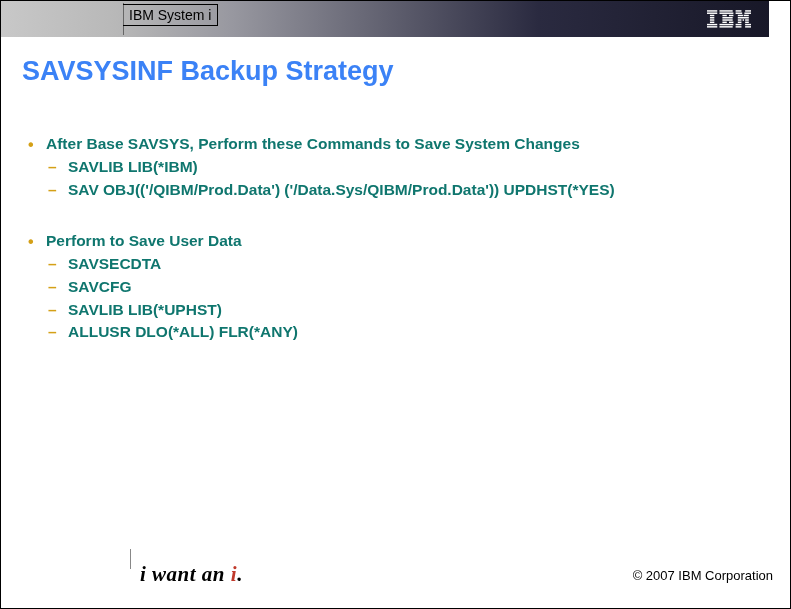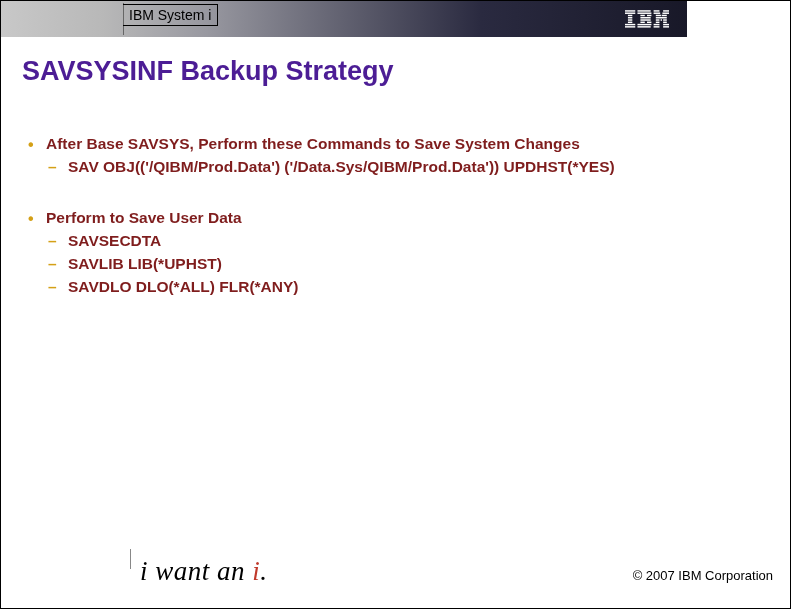--- a/index.html
+++ b/index.html
@@ -15,21 +15,21 @@
     position: absolute;
     top: 0; left: 0;
     width: 791px;
     height: 609px;
     border: 1px solid #000;
   }
   .top-banner {
     position: absolute;
     top: 1px;
     left: 1px;
-    width: 686px;
+    width: 768px;
     height: 36px;
     background: linear-gradient(90deg, #c8c8c8 0%, #b8b8b8 15%, #9898a0 30%, #2a2a40 70%, #181828 100%);
     display: flex;
     align-items: center;
   }
   .top-banner-label-wrap {
     margin-left: 122px;
     height: 36px;
     display: flex;
     align-items: center;
@@ -56,28 +56,28 @@
   .ibm-logo-inner {
     width: 44px;
     height: 18px;
   }
   .slide-title {
     position: absolute;
     top: 56px;
     left: 22px;
     font-size: 27px;
     font-weight: bold;
-    color: #4c1d95;
+    color: #3b82f6;
   }
   .content {
     position: absolute;
     top: 134px;
     left: 28px;
     width: 740px;
-    color: #7f1d1d;
+    color: #0f766e;
     font-size: 15.5px;
     font-weight: bold;
     line-height: 1.35;
   }
   .bullet-1 {
     position: relative;
     padding-left: 18px;
     margin-bottom: 30px;
   }
   .bullet-1::before {
@@ -116,23 +116,23 @@
     bottom: 26px;
     width: 1px;
     height: 20px;
     background: #888;
   }
   .tagline {
     position: absolute;
     left: 140px;
     bottom: 8px;
     font-family: "Times New Roman", serif;
-    font-size: 27px;
+    font-size: 21px;
     font-style: italic;
-    font-weight: normal;
+    font-weight: bold;
     color: #000;
     letter-spacing: 0.5px;
   }
   .tagline .accent {
     color: #c0392b;
     font-style: italic;
   }
   .copyright {
     position: absolute;
     right: 18px;
@@ -200,28 +200,30 @@
     </svg>
   </div>
 </div>
 
 <h1 class="slide-title">SAVSYSINF Backup Strategy</h1>
 
 <div class="content">
 
   <div class="bullet-1">
     <span>After Base SAVSYS, Perform these Commands to Save System Changes</span>
+    <div class="sub">SAVLIB LIB(*IBM)</div>
     <div class="sub">SAV OBJ(('/QIBM/Prod.Data') ('/Data.Sys/QIBM/Prod.Data')) UPDHST(*YES)</div>
   </div>
 
   <div class="bullet-1">
     <span>Perform to Save User Data</span>
     <div class="sub">SAVSECDTA</div>
+    <div class="sub">SAVCFG</div>
     <div class="sub">SAVLIB LIB(*UPHST)</div>
-    <div class="sub">SAVDLO DLO(*ALL) FLR(*ANY)</div>
+    <div class="sub">ALLUSR DLO(*ALL) FLR(*ANY)</div>
   </div>
 
 </div>
 
 <div class="footer">
   <div class="footer-rule"></div>
   <div class="tagline">
     <span>i want an </span><span class="accent">i</span><span>.</span>
   </div>
   <div class="copyright">© 2007 IBM Corporation</div>

